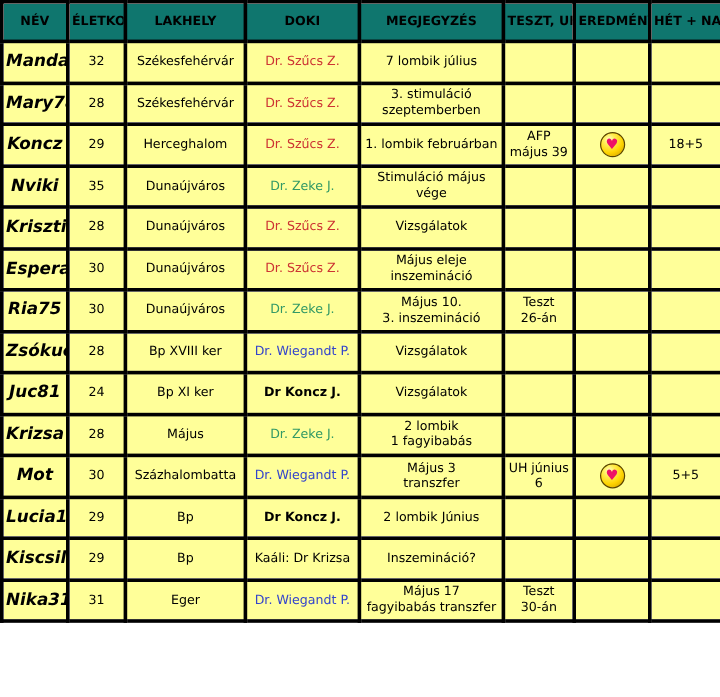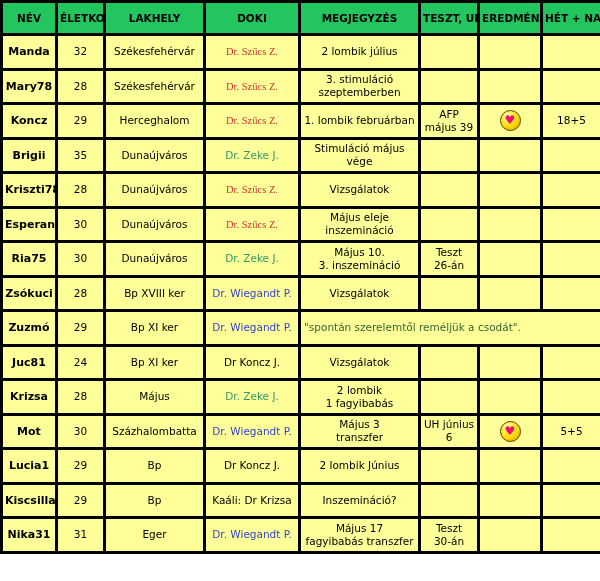--- a/index.html
+++ b/index.html
@@ -27,43 +27,44 @@
   col.c8 { width: 60px; }
 
   th, td {
     border: 3px solid #000;
     text-align: center;
     vertical-align: middle;
     padding: 0 2px;
     overflow: hidden;
   }
   th {
-    background: #22c55e;
+    background: #0f766e;
     color: #000;
     height: 30px;
     font-size: 10.5px;
     font-weight: bold;
     white-space: nowrap;
   }
   td {
     background: #ffff99;
     height: 31.5px;
     font-size: 10.5px;
     line-height: 13px;
     color: #000;
     white-space: pre-line;
   }
   td.c-name {
     font-weight: bold;
-    font-size: 11px;
-  }
-  td.doc-red    { color: #cc3333; font-family: Liberation Serif, serif; }
+    font-style: italic;
+    font-size: 14px;
+  }
+  td.doc-red    { color: #cc3333; }
   td.doc-green  { color: #339966; }
   td.doc-blue   { color: #3344cc; }
-  td.doc-black-bold { color: #000; font-weight: normal; text-align: center; }
+  td.doc-black-bold { color: #000; font-weight: bold; text-align: center; }
   td.doc-black  { color: #000; }
 
   td.merged-note {
     color: #336633;
     text-align: left;
     padding-left: 3px;
     white-space: nowrap;
   }
 
   .heart-icon {
@@ -114,21 +115,21 @@
       <th>EREDMÉNY</th>
       <th>HÉT + NAP</th>
     </tr>
   </thead>
   <tbody>
       <tr>
     <td class="c-name">Manda</td>
     <td class="c-age">32</td>
     <td class="c-city">Székesfehérvár</td>
     <td class="c-doctor doc-red">Dr. Szűcs Z.</td>
-    <td class="c-note">2 lombik július</td>
+    <td class="c-note">7 lombik július</td>
     <td class="c-test"></td>
     <td class="c-result"></td>
     <td class="c-week"></td>
   </tr>
       <tr>
     <td class="c-name">Mary78</td>
     <td class="c-age">28</td>
     <td class="c-city">Székesfehérvár</td>
     <td class="c-doctor doc-red">Dr. Szűcs Z.</td>
     <td class="c-note">3. stimuláció
@@ -142,21 +143,21 @@
     <td class="c-age">29</td>
     <td class="c-city">Herceghalom</td>
     <td class="c-doctor doc-red">Dr. Szűcs Z.</td>
     <td class="c-note">1. lombik februárban</td>
     <td class="c-test">AFP
 május 39</td>
     <td class="c-result"><span class="heart-icon"></span></td>
     <td class="c-week">18+5</td>
   </tr>
       <tr>
-    <td class="c-name">Brigii</td>
+    <td class="c-name">Nviki</td>
     <td class="c-age">35</td>
     <td class="c-city">Dunaújváros</td>
     <td class="c-doctor doc-green">Dr. Zeke J.</td>
     <td class="c-note">Stimuláció május vége</td>
     <td class="c-test"></td>
     <td class="c-result"></td>
     <td class="c-week"></td>
   </tr>
       <tr>
     <td class="c-name">Kriszti78</td>
@@ -193,28 +194,20 @@
   </tr>
       <tr>
     <td class="c-name">Zsókuci</td>
     <td class="c-age">28</td>
     <td class="c-city">Bp XVIII ker</td>
     <td class="c-doctor doc-blue">Dr. Wiegandt P.</td>
     <td class="c-note">Vizsgálatok</td>
     <td class="c-test"></td>
     <td class="c-result"></td>
     <td class="c-week"></td>
-  </tr>
-      <tr>
-    <td class="c-name">Zuzmó</td>
-    <td class="c-age">29</td>
-    <td class="c-city">Bp XI ker</td>
-    <td class="c-doctor doc-blue">Dr. Wiegandt P.</td>
-    <td class="c-note merged-note" colspan="4">"spontán szerelemtől reméljük a csodát".</td>
-
   </tr>
       <tr>
     <td class="c-name">Juc81</td>
     <td class="c-age">24</td>
     <td class="c-city">Bp XI ker</td>
     <td class="c-doctor doc-black-bold">Dr Koncz J.</td>
     <td class="c-note">Vizsgálatok</td>
     <td class="c-test"></td>
     <td class="c-result"></td>
     <td class="c-week"></td>

